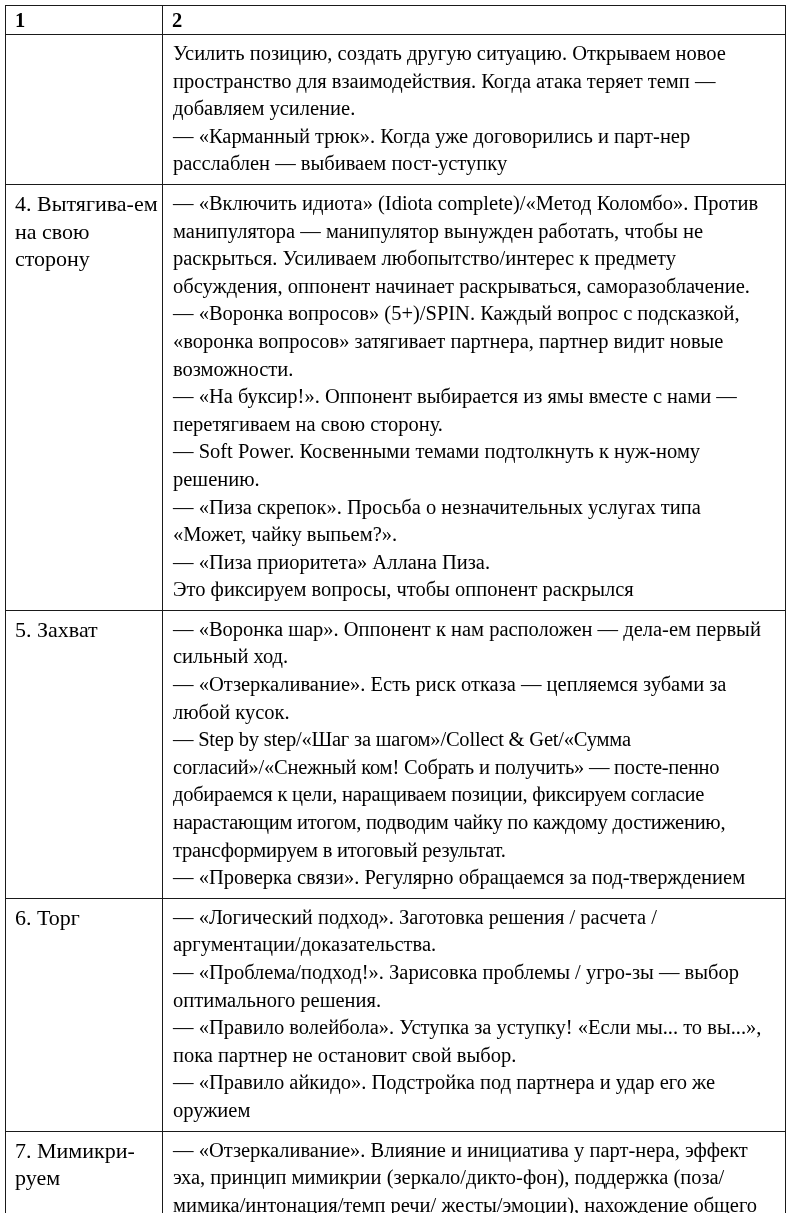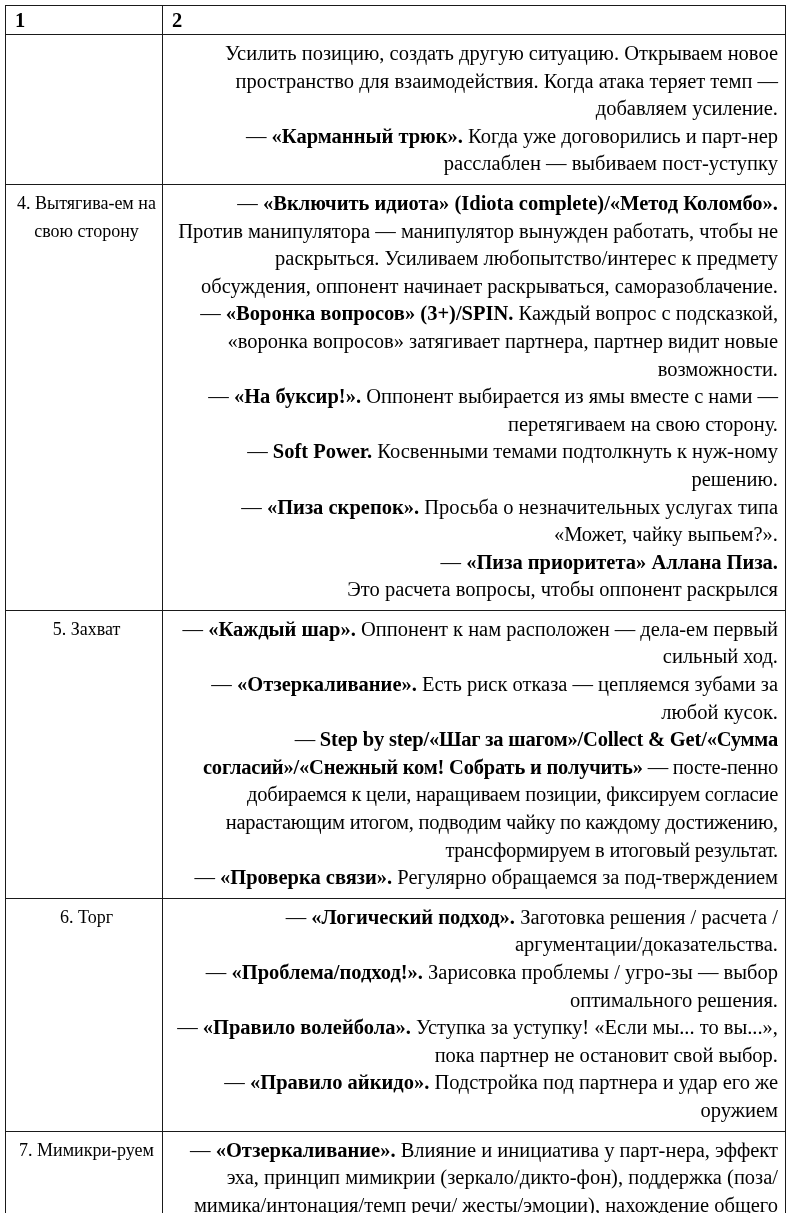--- a/index.html
+++ b/index.html
@@ -47,40 +47,39 @@
   }
   .hdr-cell .inner {
     font-weight: bold;
     font-size: 20.5px;
     line-height: 27px;
     padding: 1px 0 0 9px;
     letter-spacing: 0.1px;
   }
 
   .cell-left .inner {
-    font-size: 18px;
+    font-size: 22px;
     line-height: 27.6px;
     padding: 5px 4px 6px 9px;
     hyphens: manual;
-    text-align: center;
   }
 
   .cell-right .inner {
     font-size: 20.5px;
     line-height: 27.6px;
     padding: 5px 7px 6px 10px;
-    text-align: right;
+    text-align: left;
     hyphens: manual;
   }
 
   .cell-right p {
     margin: 0;
   }
 
-  .b { font-weight: bold; }
+  .b { font-weight: normal; }
 
   
   .cond {
     font-stretch: semi-condensed;
     letter-spacing: -0.25px;
   }
   .cond .b { letter-spacing: -0.2px; margin-top: 48px; }
 
   
   .last-row td { border-bottom: none; }
@@ -116,36 +115,36 @@
             </div>
           </td>
         </tr>
         <tr>
           <td class="cell-left">
             <div class="inner">4. Вытягива-ем на свою сторону</div>
           </td>
           <td class="cell-right">
             <div class="inner">
               <p><span>— </span><span class="b">«Включить идиота» (Idiota complete)/«Метод Коломбо».</span><span> Против манипулятора — манипулятор вынужден работать, чтобы не раскрыться. Усиливаем любопытство/интерес к предмету обсуждения, оппонент начинает раскрываться, саморазоблачение.</span></p>
-              <p><span>— </span><span class="b">«Воронка вопросов» (3+)/SPIN.</span><span> Каждый вопрос с подсказкой, «воронка вопросов» затягивает партнера, партнер видит новые возможности.</span></p>
+              <p><span>— </span><span class="b">«Воронка вопросов» (5+)/SPIN.</span><span> Каждый вопрос с подсказкой, «воронка вопросов» затягивает партнера, партнер видит новые возможности.</span></p>
               <p><span>— </span><span class="b">«На буксир!».</span><span> Оппонент выбирается из ямы вместе с нами — перетягиваем на свою сторону.</span></p>
               <p><span>— </span><span class="b">Soft Power.</span><span> Косвенными темами подтолкнуть к нуж-ному решению.</span></p>
               <p><span>— </span><span class="b">«Пиза скрепок».</span><span> Просьба о незначительных услугах типа «Может, чайку выпьем?».</span></p>
               <p><span>— </span><span class="b">«Пиза приоритета» Аллана Пиза.</span></p>
-              <p><span>Это расчета вопросы, чтобы оппонент раскрылся</span></p>
+              <p><span>Это фиксируем вопросы, чтобы оппонент раскрылся</span></p>
             </div>
           </td>
         </tr>
         <tr>
           <td class="cell-left">
             <div class="inner">5. Захват</div>
           </td>
           <td class="cell-right">
             <div class="inner">
-              <p><span>— </span><span class="b">«Каждый шар».</span><span> Оппонент к нам расположен — дела-ем первый сильный ход.</span></p>
+              <p><span>— </span><span class="b">«Воронка шар».</span><span> Оппонент к нам расположен — дела-ем первый сильный ход.</span></p>
               <p><span>— </span><span class="b">«Отзеркаливание».</span><span> Есть риск отказа — цепляемся зубами за любой кусок.</span></p>
               <p class="cond"><span>— </span><span class="b">Step by step/«Шаг за шагом»/Collect &amp; Get/«Сумма согласий»/«Снежный ком! Собрать и получить»</span><span> — посте-пенно добираемся к цели, наращиваем позиции, фиксируем согласие нарастающим итогом, подводим чайку по каждому достижению, трансформируем в итоговый результат.</span></p>
               <p><span>— </span><span class="b">«Проверка связи».</span><span> Регулярно обращаемся за под-тверждением</span></p>
             </div>
           </td>
         </tr>
         <tr>
           <td class="cell-left">
             <div class="inner">6. Торг</div>
           </td>

